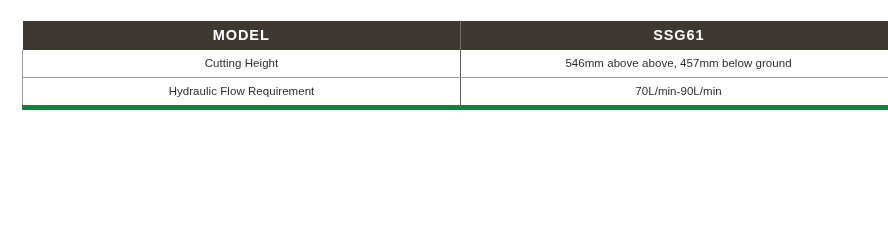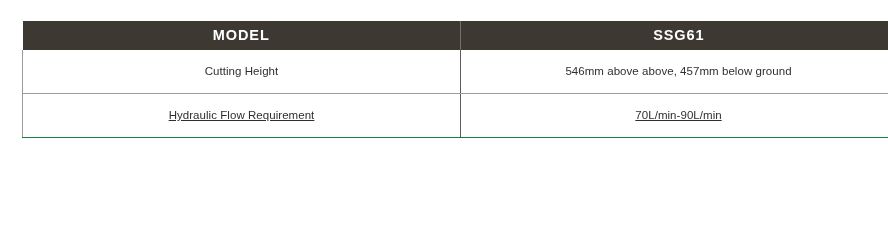--- a/index.html
+++ b/index.html
@@ -57,39 +57,38 @@
   thead tr.header-row th.header-cell-model {
     border-right: 1px solid #6d6season;
   }
   thead tr.header-row th.header-cell-model {
     border-right: 1px solid #74706c;
   }
 
   
   tbody tr.spec-row td {
     height: 27px;
-    padding: 8px 8px;
+    padding: 0 8px;
     text-align: center;
     vertical-align: middle;
     font-size: 11.5px;
     color: #2f2f2f;
     background: #ffffff;
     border-left: 1px solid #9c9c9c;
     border-right: 1px solid #9c9c9c;
     border-bottom: 1px solid #9c9c9c;
     line-height: 1.25;
     white-space: nowrap;
     letter-spacing: 0.05px;
   }
   tbody tr.spec-row td.cell-label {
     border-right: 1px solid #5e5a57;
   }
   tbody tr.spec-row:last-child td {
-    border-bottom: 1px solid #15803d;
-    text-decoration: underline;
+    border-bottom: 5px solid #15803d;
   }
 </style>
 </head>
 <body>
 
 <div class="page">
 
   <div class="spec-table-wrap">
     <table class="spec-table">
       <colgroup>

